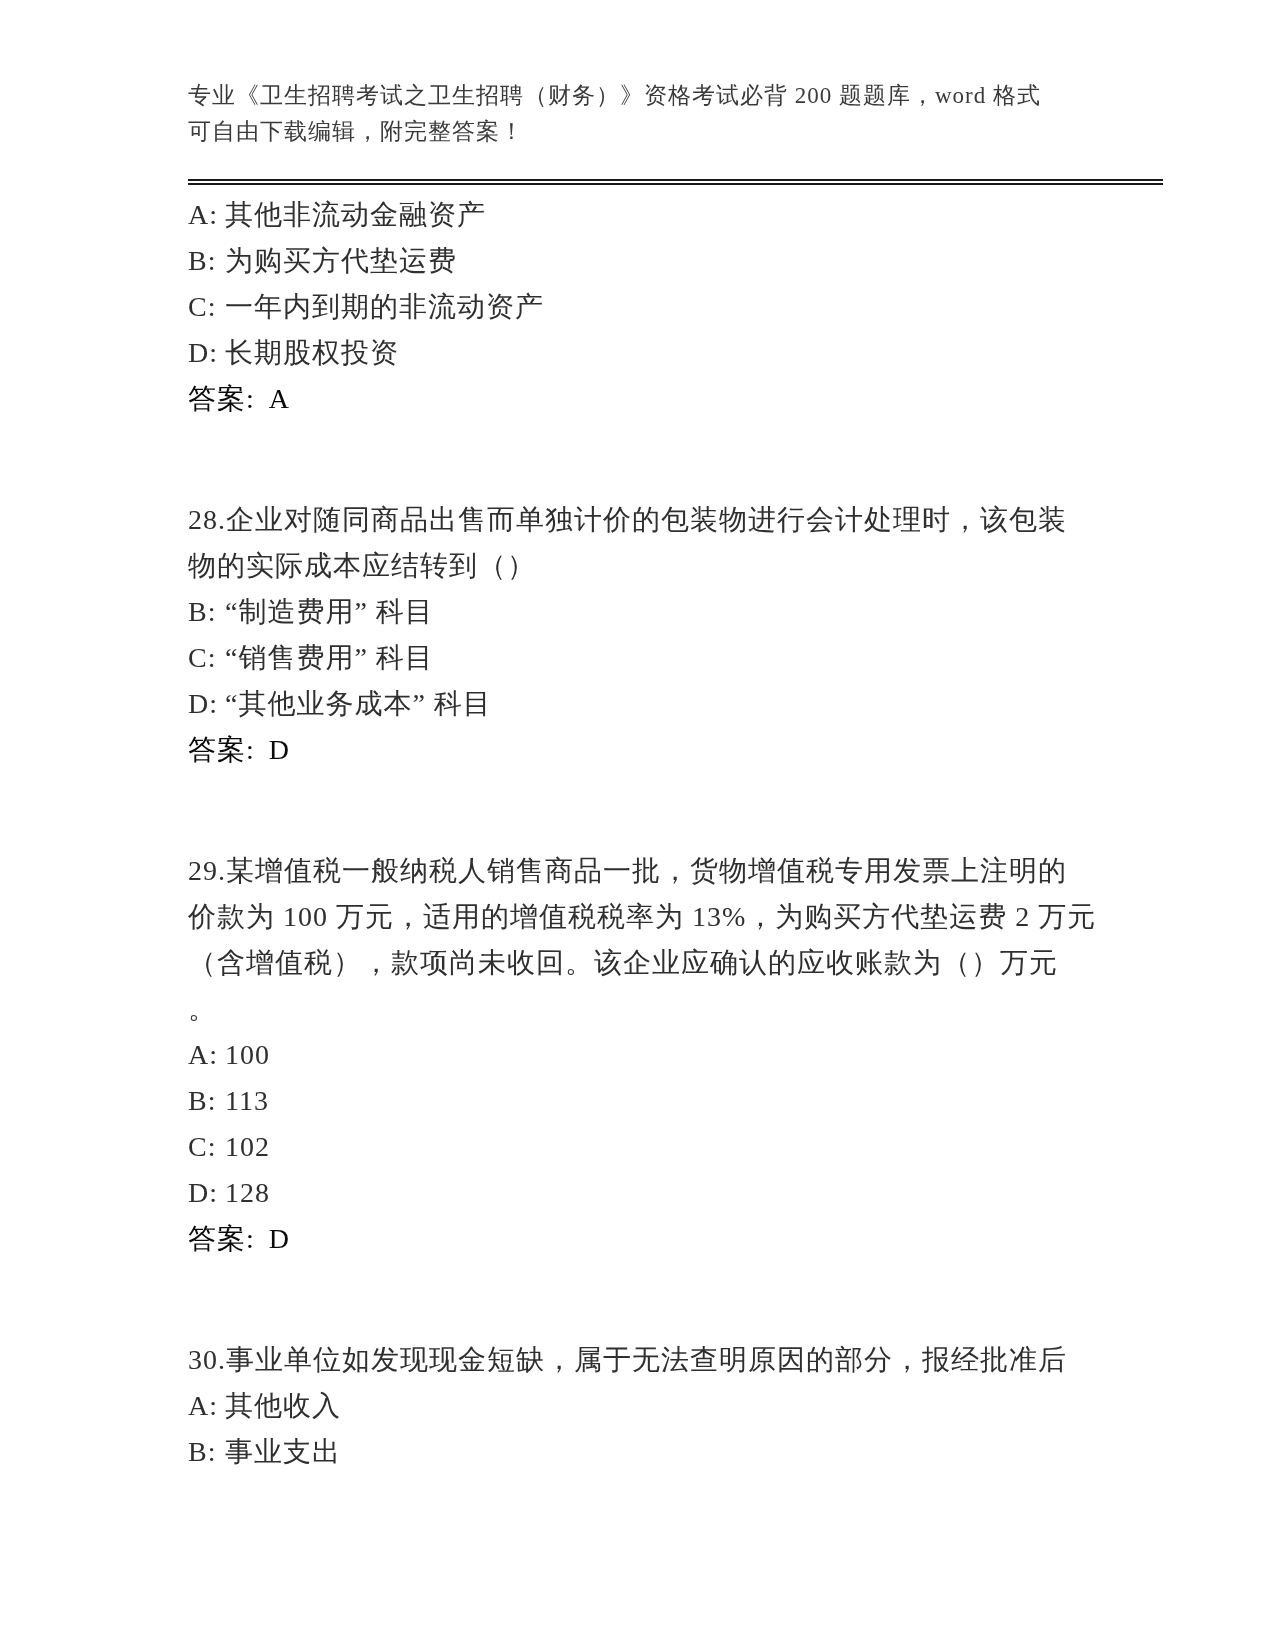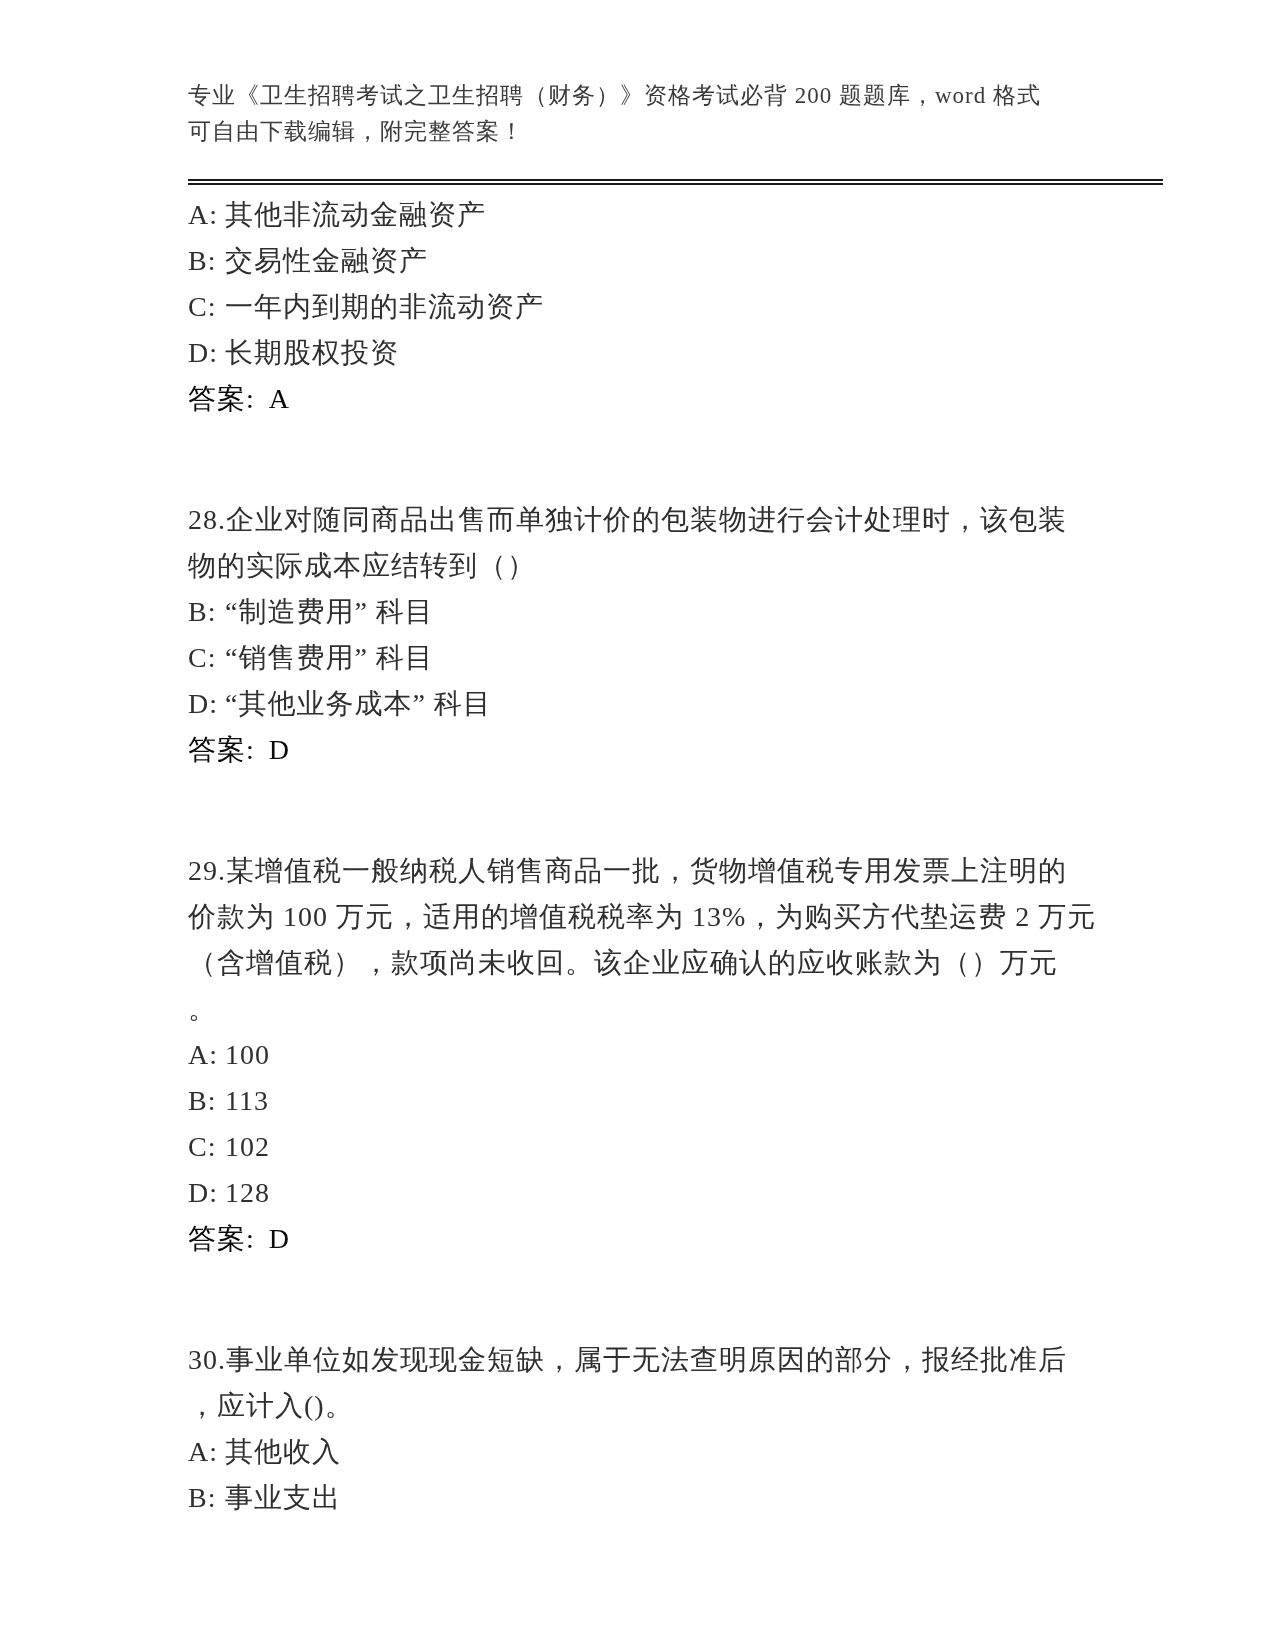--- a/index.html
+++ b/index.html
@@ -66,21 +66,21 @@
 
   <div class="doc-header">
     <div class="header-line">专业《卫生招聘考试之卫生招聘（财务）》资格考试必背 200 题题库，word 格式</div>
     <div class="header-line">可自由下载编辑，附完整答案！</div>
   </div>
 
   <div class="divider"></div>
 
   <section class="block first">
     <div class="row option"><span class="opt-label">A:</span><span class="opt-text">其他非流动金融资产</span></div>
-    <div class="row option"><span class="opt-label">B:</span><span class="opt-text">交易性金融资产</span></div>
+    <div class="row option"><span class="opt-label">B:</span><span class="opt-text">为购买方代垫运费</span></div>
     <div class="row option"><span class="opt-label">C:</span><span class="opt-text">一年内到期的非流动资产</span></div>
     <div class="row option"><span class="opt-label">D:</span><span class="opt-text">长期股权投资</span></div>
     <div class="row answer"><span class="ans-label">答案:</span><span class="ans-value">A</span></div>
   </section>
 
   <section class="block">
     <div class="row qline">28.企业对随同商品出售而单独计价的包装物进行会计处理时，该包装</div>
     <div class="row qline">物的实际成本应结转到（）</div>
     <div class="row option"><span class="opt-label">B:</span><span class="opt-text">“制造费用” 科目</span></div>
     <div class="row option"><span class="opt-label">C:</span><span class="opt-text">“销售费用” 科目</span></div>
@@ -95,18 +95,17 @@
     <div class="row qline">。</div>
     <div class="row option"><span class="opt-label">A:</span><span class="opt-text">100</span></div>
     <div class="row option"><span class="opt-label">B:</span><span class="opt-text">113</span></div>
     <div class="row option"><span class="opt-label">C:</span><span class="opt-text">102</span></div>
     <div class="row option"><span class="opt-label">D:</span><span class="opt-text">128</span></div>
     <div class="row answer"><span class="ans-label">答案:</span><span class="ans-value">D</span></div>
   </section>
 
   <section class="block">
     <div class="row qline">30.事业单位如发现现金短缺，属于无法查明原因的部分，报经批准后</div>
-    <div class="row qline">，应计入()。</div>
     <div class="row option"><span class="opt-label">A:</span><span class="opt-text">其他收入</span></div>
     <div class="row option"><span class="opt-label">B:</span><span class="opt-text">事业支出</span></div>
   </section>
 
 </div>
 
 </body></html>

